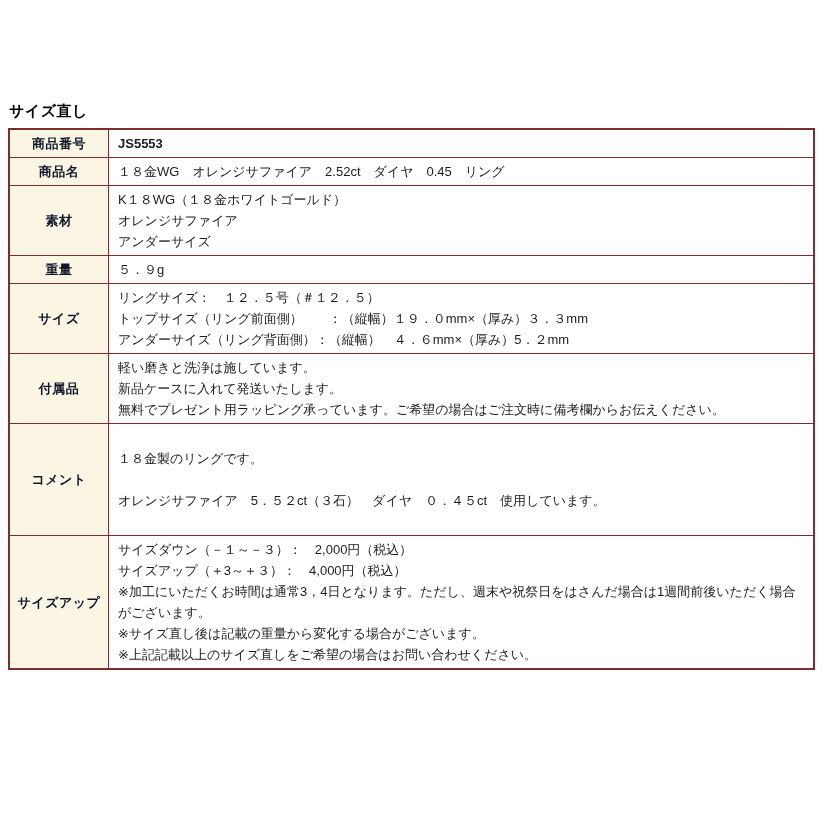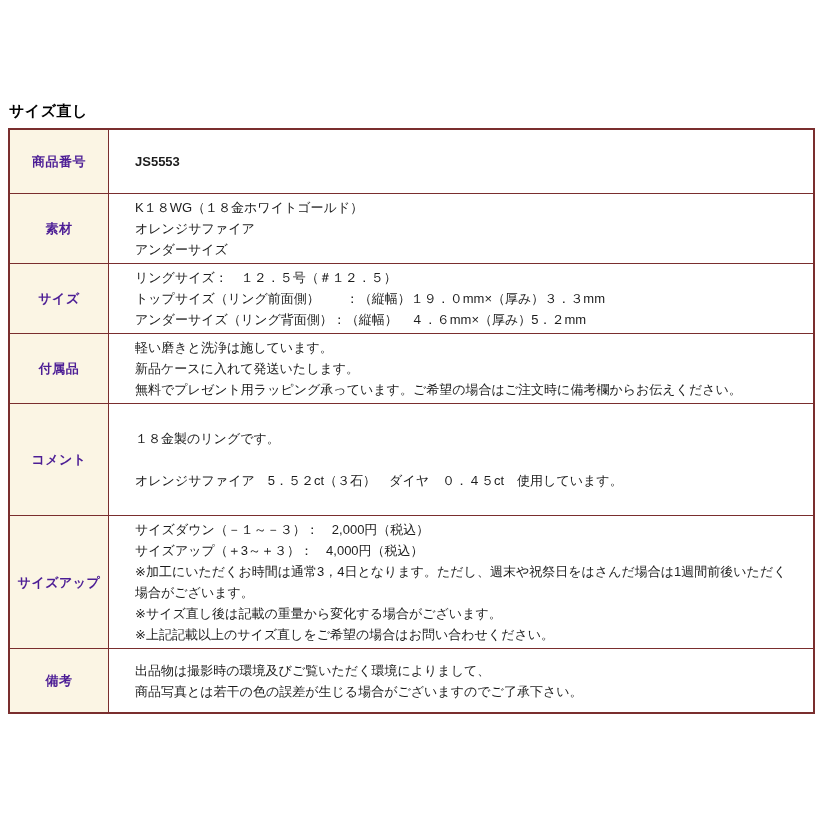--- a/index.html
+++ b/index.html
@@ -36,29 +36,29 @@
   table.product-table th,
   table.product-table td {
     border: 1px solid var(--border, #7a2e2e);
     font-size: 13px;
     line-height: 21px;
     vertical-align: middle;
   }
   table.product-table th {
     width: 90px;
     background: var(--label-bg, #fbf5e4);
-    color: #4c1d95;
+    color: #0f172a;
     font-weight: bold;
     text-align: center;
-    padding: 21px 4px;
+    padding: 3px 4px;
     letter-spacing: 0.5px;
   }
   table.product-table td {
     background: var(--content-bg, #ffffff);
-    padding: 3px 26px;
+    padding: 3px 9px;
   }
   .line {
     white-space: pre-wrap;
     word-break: break-all;
     min-height: 21px;
   }
   .bold .line {
     font-weight: bold;
   }
 </style>
@@ -69,30 +69,42 @@
   <h1 class="title">サイズ直し</h1>
   <table class="product-table">
     <tbody>
   <tr>
     <th class="row-label">商品番号</th>
     <td class="row-value bold">
             <div class="line">JS5553</div>
           </td>
   </tr>
 
+  <tr>
+    <th class="row-label">商品名</th>
+    <td class="row-value">
+            <div class="line">１８金WG　オレンジサファイア　2.52ct　ダイヤ　0.45　リング</div>
+          </td>
+  </tr>
 
   <tr>
     <th class="row-label">素材</th>
     <td class="row-value">
             <div class="line">K１８WG（１８金ホワイトゴールド）</div>
             <div class="line">オレンジサファイア</div>
             <div class="line">アンダーサイズ</div>
           </td>
   </tr>
 
+  <tr>
+    <th class="row-label">重量</th>
+    <td class="row-value">
+            <div class="line">５．９g</div>
+          </td>
+  </tr>
 
   <tr>
     <th class="row-label">サイズ</th>
     <td class="row-value">
             <div class="line">リングサイズ：　１２．５号（＃１２．５）</div>
             <div class="line">トップサイズ（リング前面側）　　：（縦幅）１９．０mm×（厚み）３．３mm</div>
             <div class="line">アンダーサイズ（リング背面側）：（縦幅）　４．６mm×（厚み）5．２mm</div>
           </td>
   </tr>
 
@@ -121,22 +133,15 @@
     <th class="row-label">サイズアップ</th>
     <td class="row-value">
             <div class="line">サイズダウン（－１～－３）：　2,000円（税込）</div>
             <div class="line">サイズアップ（＋3～＋３）：　4,000円（税込）</div>
             <div class="line">※加工にいただくお時間は通常3，4日となります。ただし、週末や祝祭日をはさんだ場合は1週間前後いただく場合がございます。</div>
             <div class="line">※サイズ直し後は記載の重量から変化する場合がございます。</div>
             <div class="line">※上記記載以上のサイズ直しをご希望の場合はお問い合わせください。</div>
           </td>
   </tr>
 
-  <tr>
-    <th class="row-label">備考</th>
-    <td class="row-value">
-            <div class="line">出品物は撮影時の環境及びご覧いただく環境によりまして、</div>
-            <div class="line">商品写真とは若干の色の誤差が生じる場合がございますのでご了承下さい。</div>
-          </td>
-  </tr>
 </tbody>
   </table>
 </div>
 
 </body></html>

